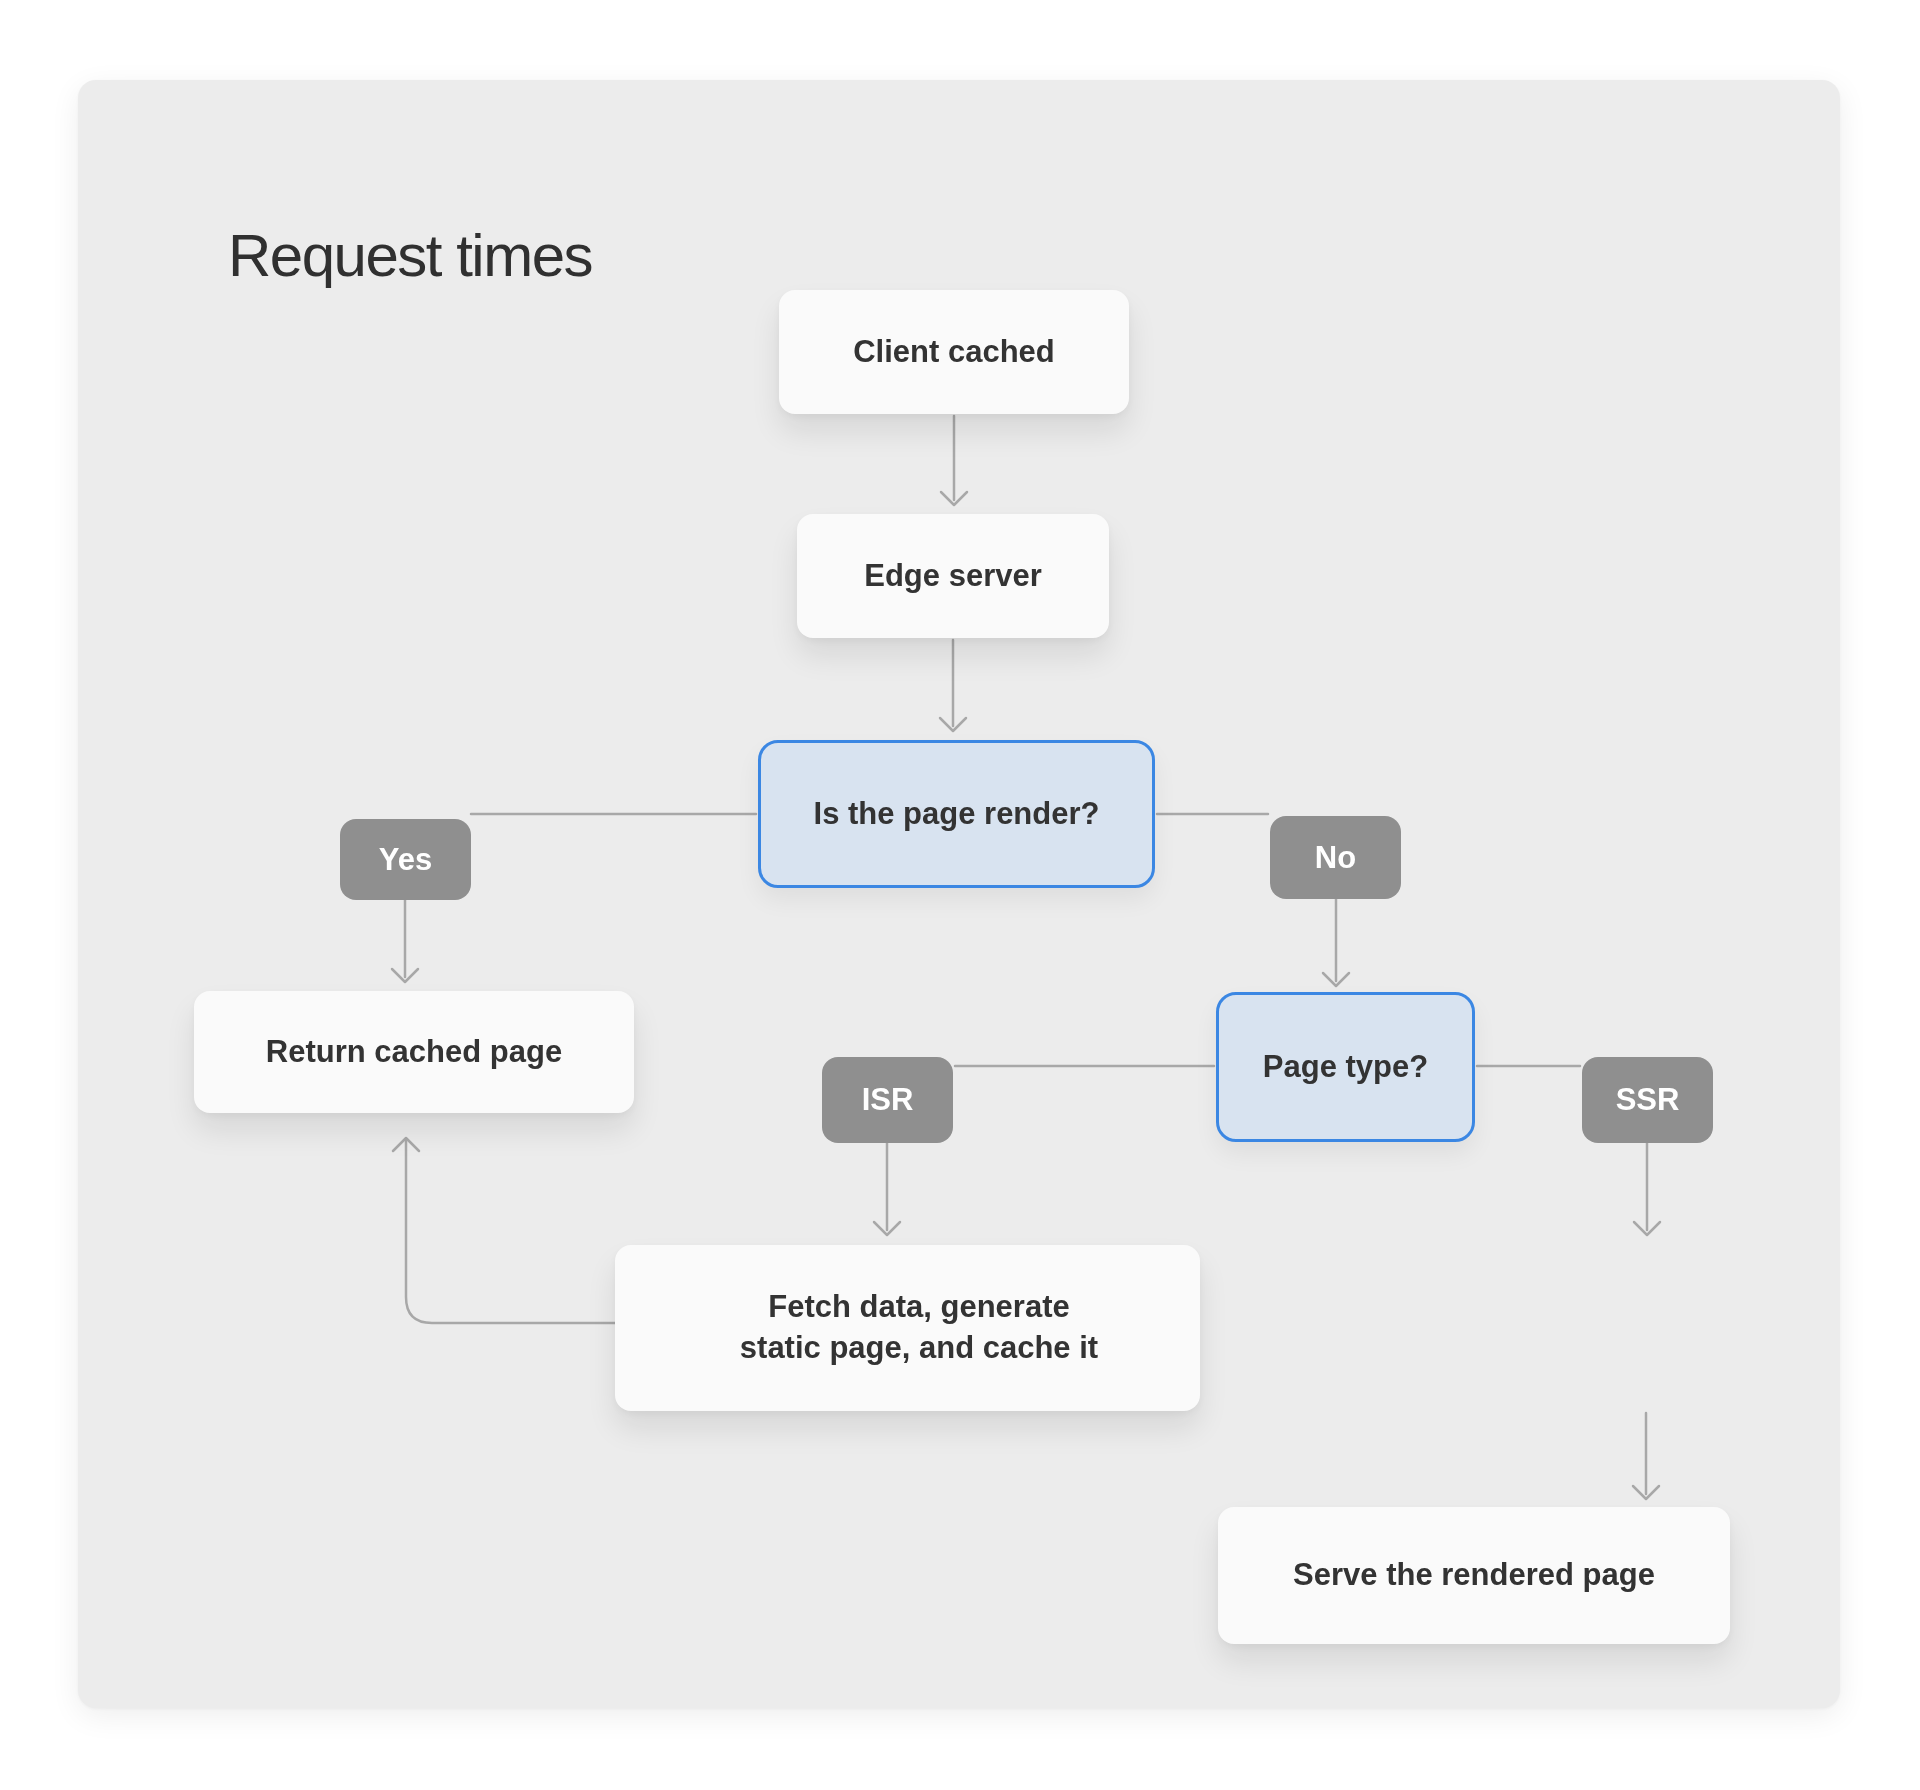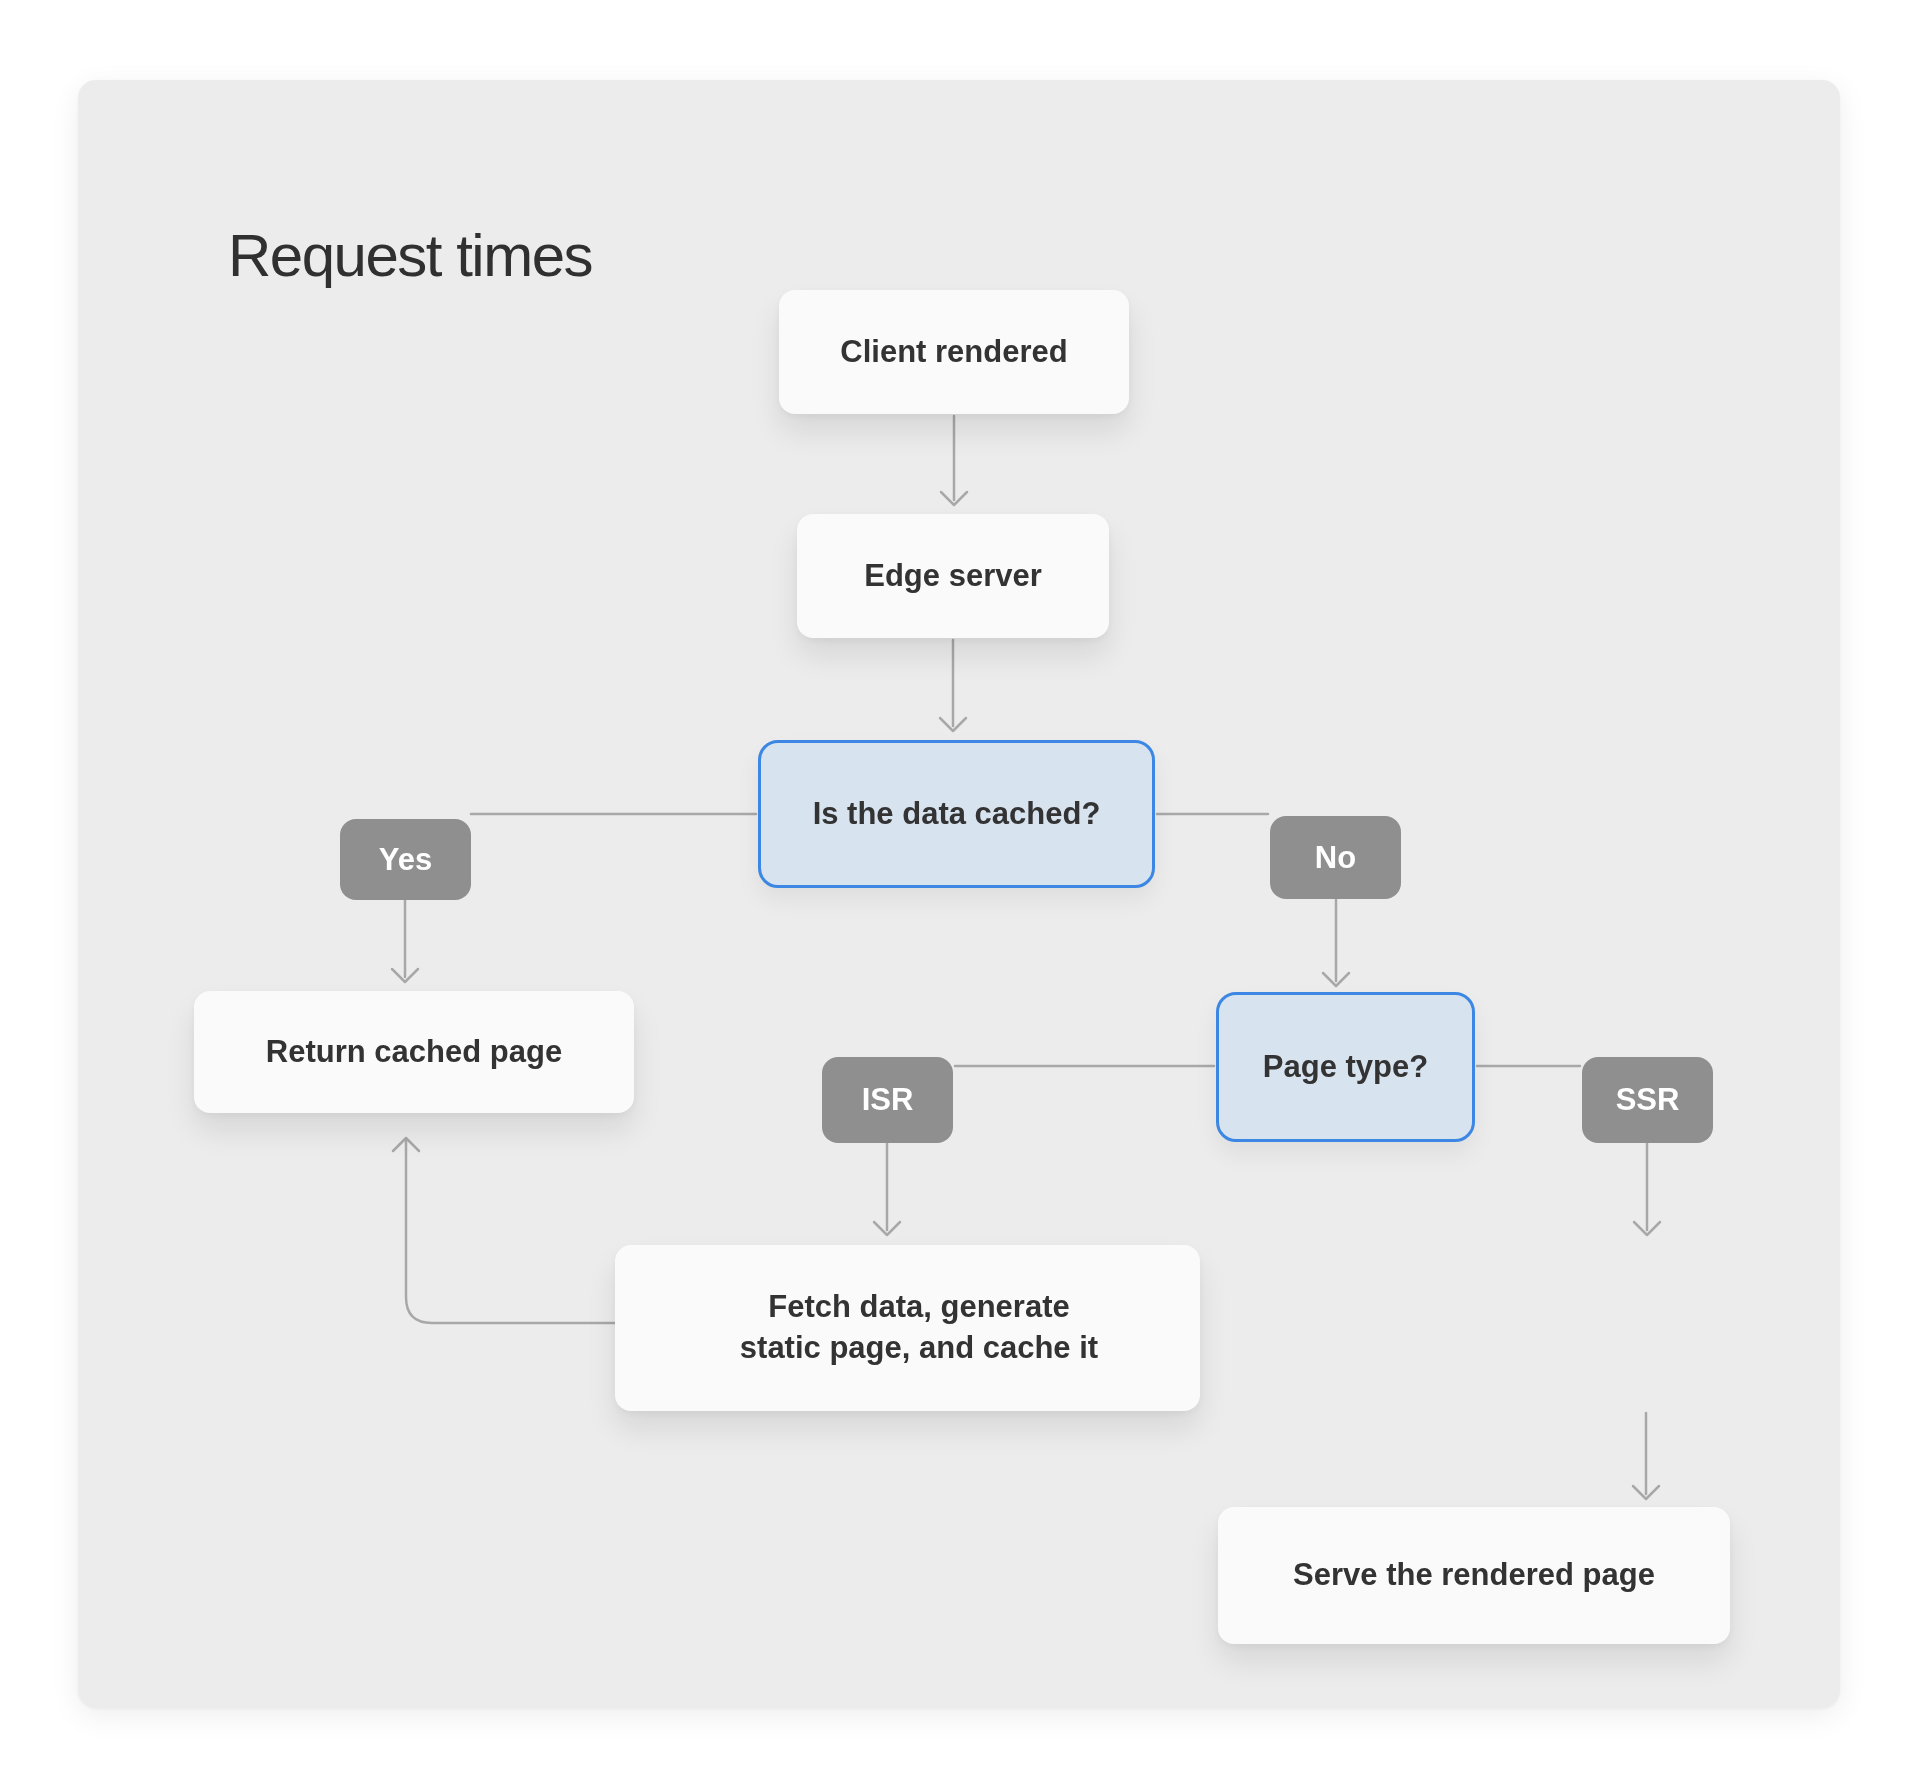--- a/index.html
+++ b/index.html
@@ -135,23 +135,23 @@
     <path d="M1647 1112 L1647 1230"></path>
     <path d="M1634 1222 L1647 1235 L1660 1222"></path>
 
     <path d="M1646 1413 L1646 1494"></path>
     <path d="M1633 1486 L1646 1499 L1659 1486"></path>
 
     <path d="M615 1323 L432 1323 Q406 1323 406 1297 L406 1140"></path>
     <path d="M393 1151 L406 1138 L419 1151"></path>
   </svg>
 
-  <div class="node" id="n-client">Client rendered</div>
+  <div class="node" id="n-client">Client cached</div>
   <div class="node" id="n-edge">Edge server</div>
-  <div class="node decision" id="n-cached">Is the data cached?</div>
+  <div class="node decision" id="n-cached">Is the page render?</div>
   <div class="tag" id="t-yes">Yes</div>
   <div class="tag" id="t-no">No</div>
   <div class="node" id="n-return">Return cached page</div>
   <div class="node decision" id="n-pagetype">Page type?</div>
   <div class="tag" id="t-isr">ISR</div>
   <div class="tag" id="t-ssr">SSR</div>
   <div class="node" id="n-fetch">Fetch data, generate
 static page, and cache it</div>
   <div class="node" id="n-serve">Serve the rendered page</div>
 </div>

